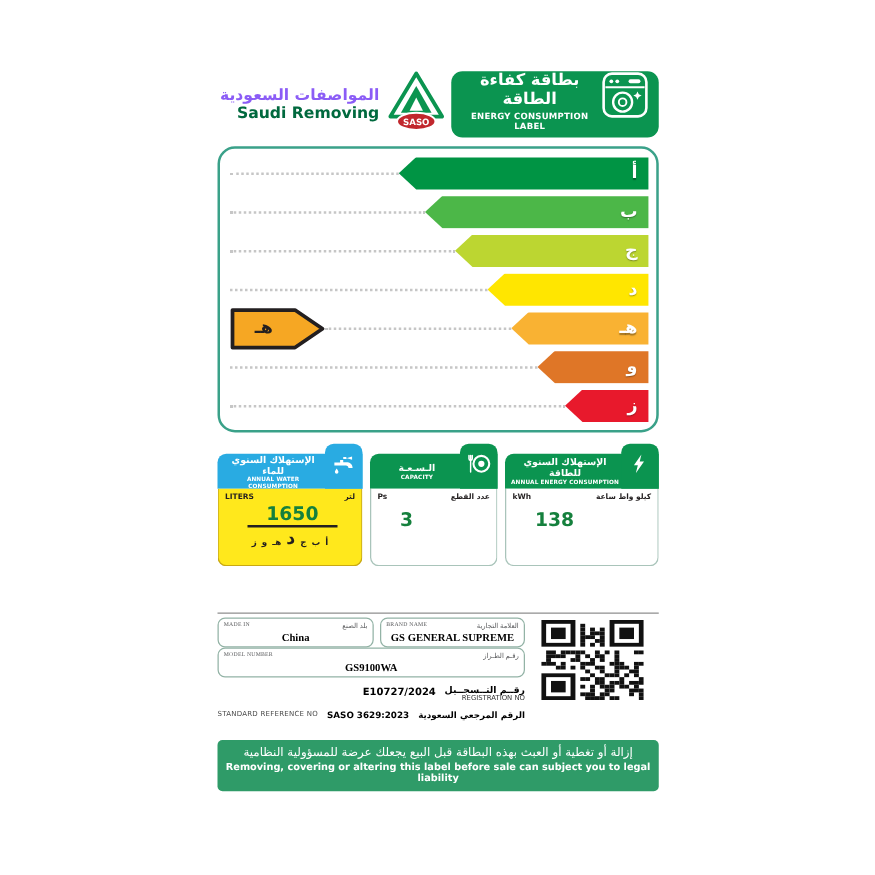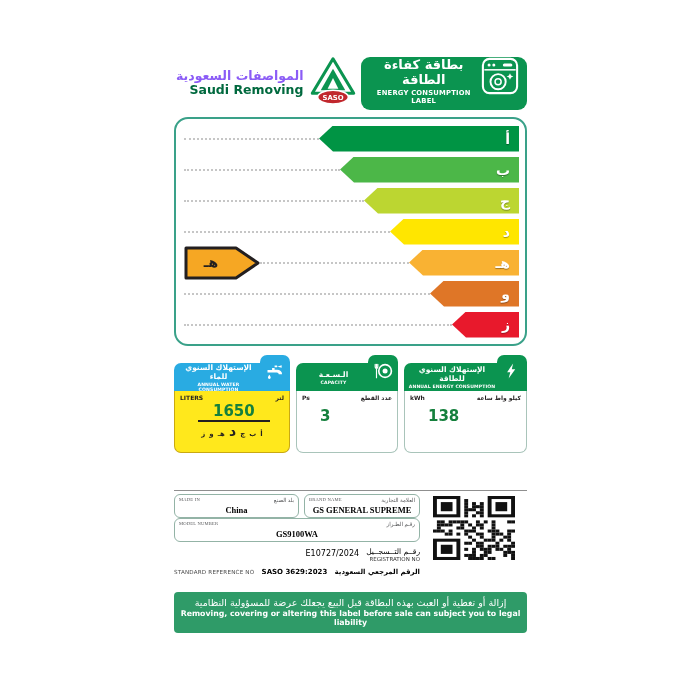--- a/index.html
+++ b/index.html
@@ -62,23 +62,23 @@
   .sep{height:1px;background:#8f8f8f;margin-top:37px;}
   .details{position:relative;height:92px;margin-top:3px;}
   .boxes-row{display:flex;gap:5px;width:246px;}
   .dbox{border:1px solid #93b3a6;border-radius:6px;height:24px;position:relative;box-sizing:border-box;font-family:Liberation Serif, serif;}
   .dbox.b1{width:125px;} .dbox.b2{flex:1;}
   .dbox.wide{width:246px;margin-top:0;}
   .lab-en{position:absolute;left:4px;top:2px;font-size:4.6px;color:#58595B;letter-spacing:.2px;}
   .lab-ar{position:absolute;right:4px;top:2px;font-size:5.5px;color:#58595B;}
   .dval{text-align:center;margin-top:10px;font-size:8.5px;font-weight:bold;color:#000;}
   .reg-row{display:flex;justify-content:flex-end;gap:7px;width:246px;margin-top:5px;align-items:flex-start;}
-  .reg-val{font-size:8px;font-weight:normal;margin-top:2px;}
+  .reg-val{font-size:8px;font-weight:bold;margin-top:2px;}
   .reg-labels{text-align:right;line-height:1.25;}
-  .reg-ar{font-size:7.5px;font-weight:normal;}
+  .reg-ar{font-size:7.5px;font-weight:bold;}
   .reg-en{font-size:5.5px;color:#333;}
   .std-row{display:flex;justify-content:space-between;width:246px;margin-top:5px;align-items:center;}
   .std-en{font-size:5.6px;color:#4a4a4a;letter-spacing:.2px;}
   .std-val{font-size:7px;font-weight:bold;}
   .std-ar{font-size:7px;font-weight:bold;}
   .qr{position:absolute;right:12px;top:2px;width:82px;height:64px;}
 
   
   .footer{margin-top:6px;border-radius:4px;color:#fff;text-align:center;padding:5px 4px 6px;}
   .footer-ar{font-size:9.5px;font-weight:normal;}

